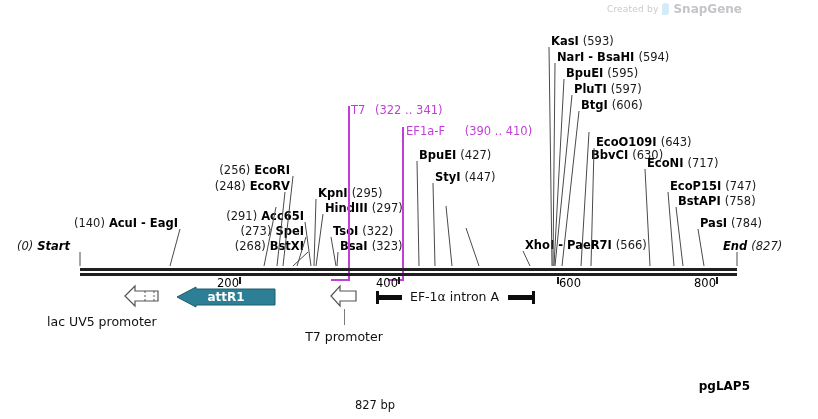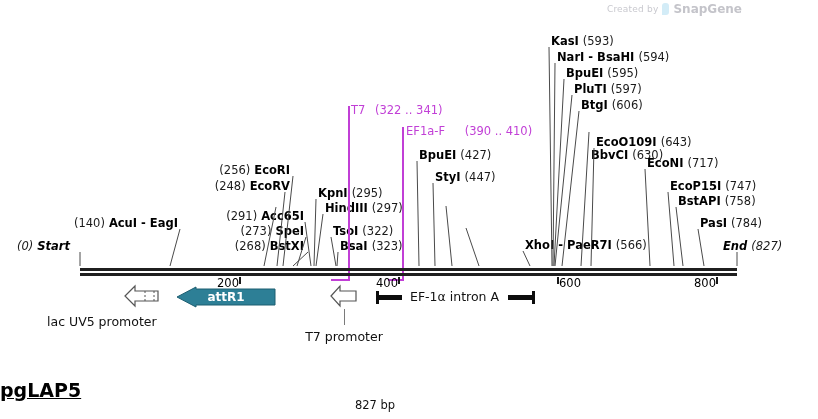--- a/index.html
+++ b/index.html
@@ -55,22 +55,22 @@
   .feat-label.center{transform:translateX(-50%);}
   .feat-stem{position:absolute;width:1px;background:#7a7a7a;}
 
   
   .intron-seg{position:absolute;height:5px;background:#0d0d0d;}
   .intron-cap{position:absolute;width:2.5px;height:13px;background:#0d0d0d;}
   .intron-text{position:absolute;font-size:12.5px;color:#111;white-space:nowrap;}
 
   
   #title{
-    position:absolute;width:100%;text-align:left;top:379px;
-    font-size:19px;font-weight:bold;color:#000;text-decoration:underline;
+    position:absolute;width:100%;text-align:right;top:379px;
+    font-size:12px;font-weight:bold;color:#000;
   }
   #subtitle{
     position:absolute;width:100%;text-align:center;top:398px;
     font-size:11.5px;color:#111;
   }
 </style>
 </head>
 <body>
 
 <div class="map">

